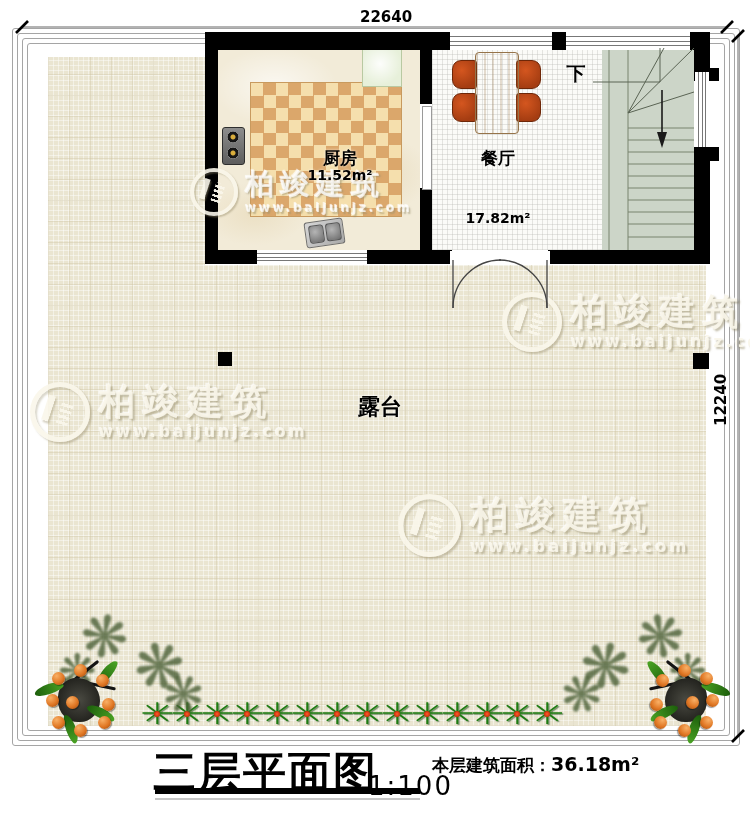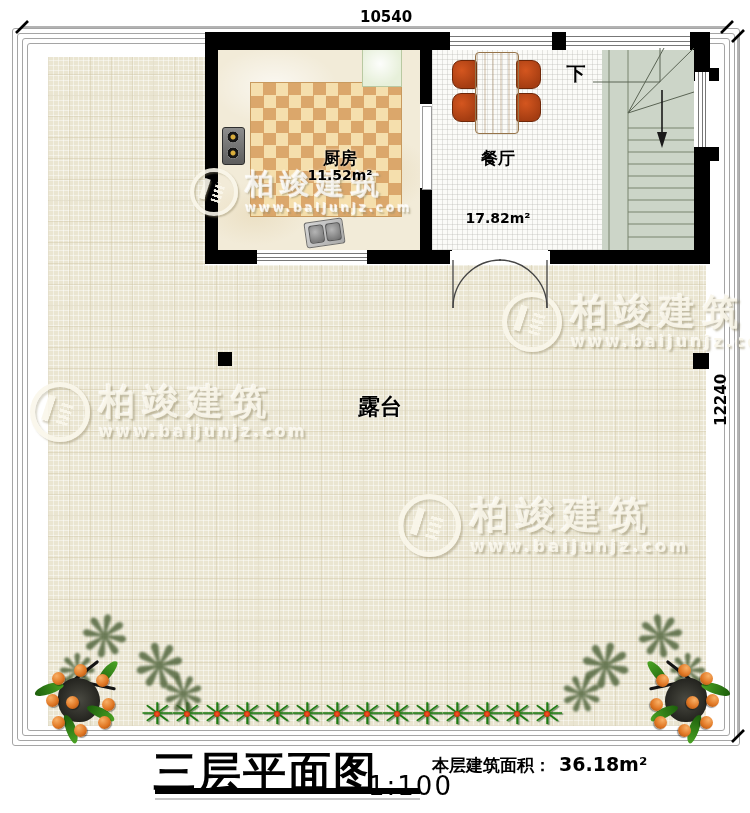--- a/index.html
+++ b/index.html
@@ -110,21 +110,21 @@
   .berry{position:absolute;width:13px;height:13px;border-radius:50%;
       background:radial-gradient(circle at 35% 30%,#f9b066,#e07724 55%,#9c4a0e);
       box-shadow:1px 1px 1px rgba(0,0,0,.4);}
 
   
   .tb-title{position:absolute;left:153px;top:744px;font-size:43px;font-weight:900;letter-spacing:2px;z-index:8;}
   .tb-scale{position:absolute;left:352px;top:771px;font-size:26px;letter-spacing:2px;z-index:8;margin-left:16px;}
   .tb-rule1{position:absolute;left:155px;top:788px;width:265px;height:6px;background:#000;z-index:8;}
   .tb-rule2{position:absolute;left:155px;top:798px;width:265px;height:2px;background:#c6c6c6;z-index:8;}
   .tb-right{position:absolute;left:432px;top:753px;z-index:8;font-weight:bold;}
-  .tb-row{display:flex;align-items:baseline;gap:8px;height:28px;}
+  .tb-row{display:flex;align-items:baseline;height:28px;}
   .tb-lab{font-size:17px;}
   .tb-val{font-size:19px;}
 
   svg.overlay{position:absolute;left:0;top:0;z-index:40;pointer-events:none;}
 </style>
 </head>
 <body>
 
 <div class="page">
 
@@ -219,21 +219,21 @@
       <line x1="738" y1="36" x2="738" y2="736"></line>
     </g>
     <g stroke="#000" stroke-width="2.6">
       <line x1="16" y1="33" x2="28" y2="21"></line>
       <line x1="721" y1="33" x2="733" y2="21"></line>
       <line x1="732" y1="42" x2="744" y2="30"></line>
       <line x1="732" y1="742" x2="744" y2="730"></line>
     </g>
   </svg>
 
-  <div class="dim-text" style="left:360px;top:8px;">10540</div>
+  <div class="dim-text" style="left:360px;top:8px;">22640</div>
   <div class="dim-text" style="left:695px;top:391px;width:52px;text-align:center;transform:rotate(-90deg);">12240</div>
 
   <div class="wm" style="left:190px;top:168px;transform:scale(.8);color:rgba(255,255,255,.75);">
     <div class="wm-logo"></div>
     <div class="wm-text">
         <div class="wm-brand">柏竣建筑</div>
       <div class="wm-url">www.baijunjz.com</div>
       </div>
   </div>
   <div class="wm" style="left:502px;top:292px;">

